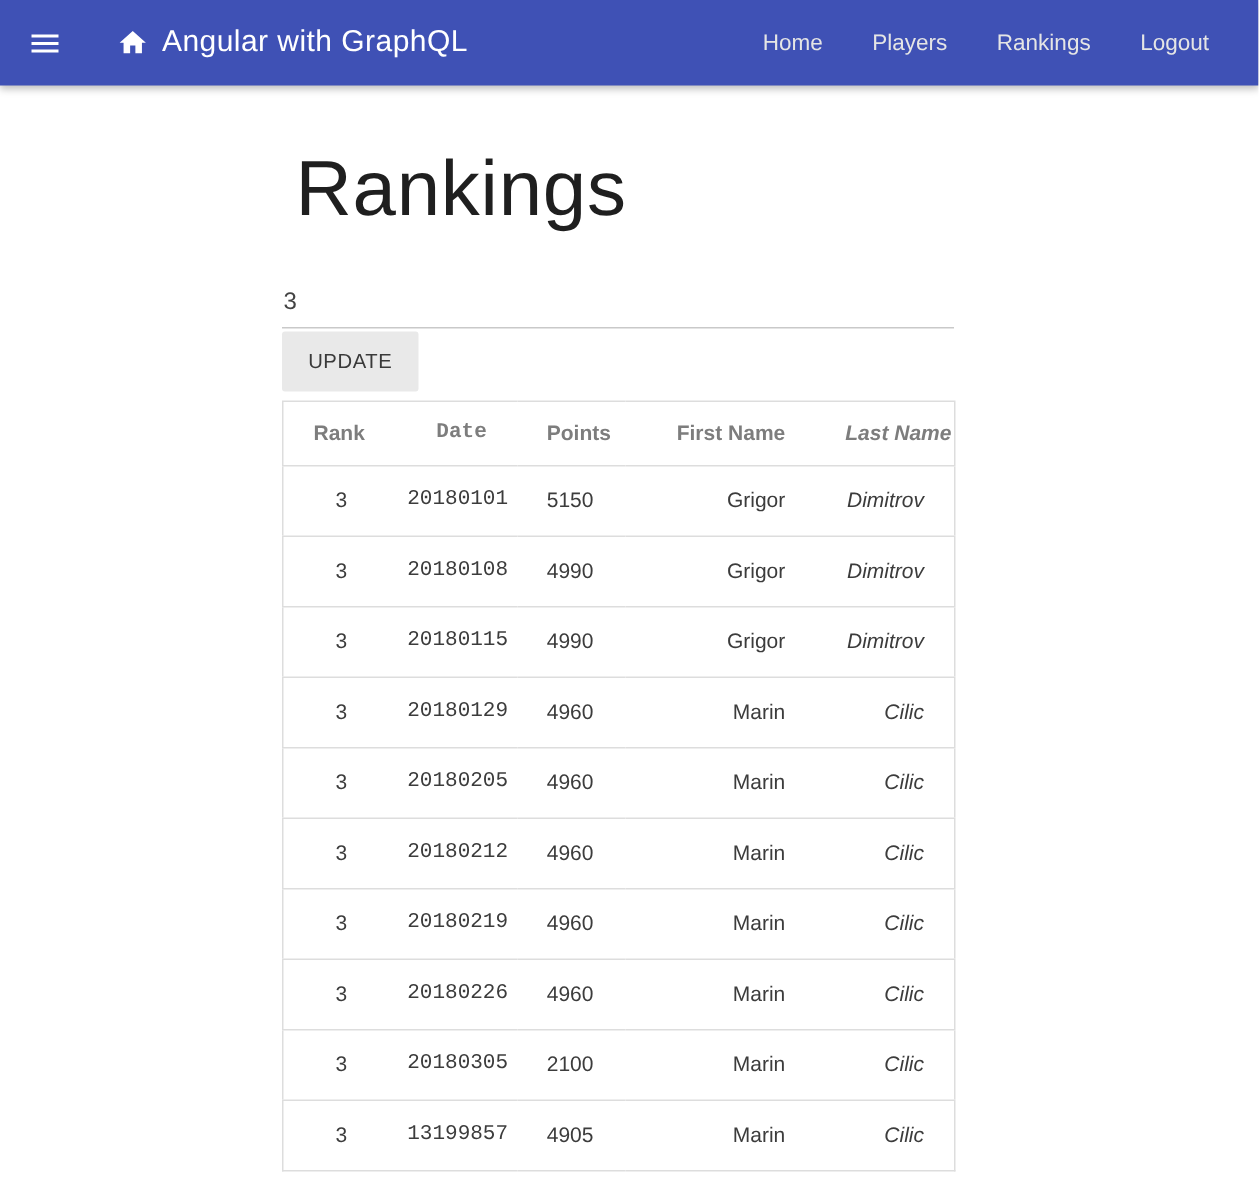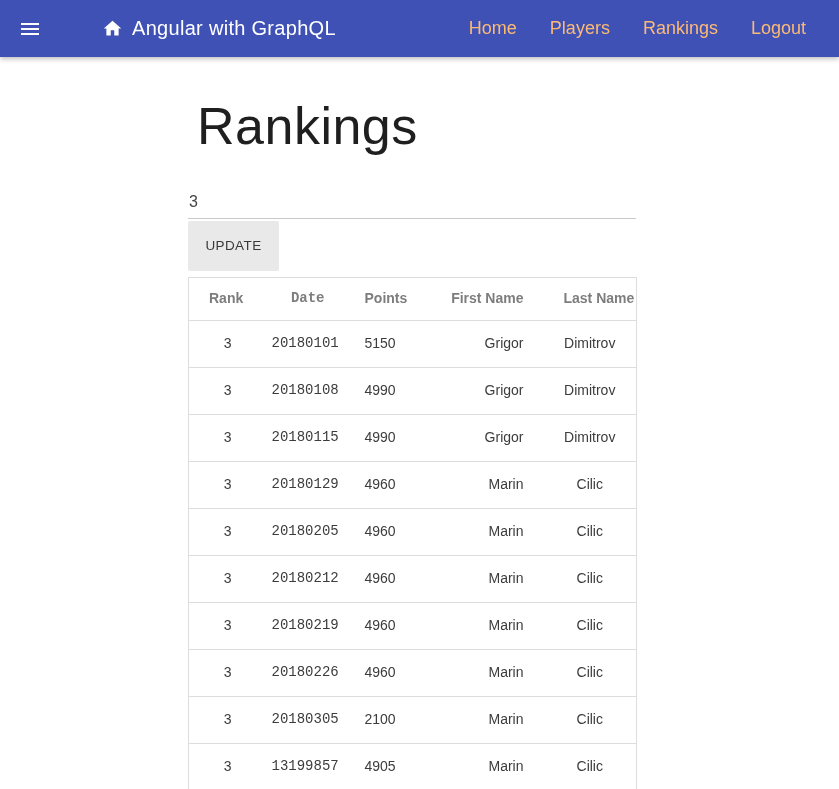--- a/index.html
+++ b/index.html
@@ -11,34 +11,33 @@
   }
 
   
   .app-bar {
     height: 57px;
     background: var(--app-bar, #3f51b5);
     display: flex;
     align-items: center;
     padding: 0 33px 0 18px;
     box-shadow: 0 2px 5px rgba(0,0,0,0.26);
-    gap: 24px;
   }
   .menu-btn {
     background: none; border: none; padding: 0; margin: 0 36px 0 0;
     display: flex; align-items: center; cursor: pointer;
   }
   .brand { display: flex; align-items: center; text-decoration: none; cursor: pointer; }
   .brand .home-ic { display: flex; margin-right: 9px; }
   .app-title {
     color: #ffffff; font-size: 20px; letter-spacing: 0.3px;
   }
   .top-nav { margin-left: auto; display: flex; align-items: center; }
   .top-nav a {
-    color: #fdba74; font-size: 18px; text-decoration: none;
+    color: #e5e5e5; font-size: 15px; text-decoration: none;
     margin-left: 33px; cursor: pointer;
   }
 
   
   main { margin-left: 188px; width: 448px; }
   h1.page-title {
     font-size: 52px; font-weight: 400; color: #1f1f1f;
     margin: 40px 0 0 9px; line-height: 1.15;
     letter-spacing: 0.5px;
   }
@@ -46,21 +45,21 @@
   .rank-field input {
     width: 100%; display: block;
     border: none; border-bottom: 1px solid #c9c9c9;
     background: transparent; outline: none;
     font-family: "Liberation Sans", sans-serif;
     font-size: 16px; color: #444444;
     padding: 6px 0 7px 1px;
   }
   .update-btn {
     margin-top: 2px;
-    min-width: 91px; height: 50px;
+    min-width: 91px; height: 40px;
     background: var(--button-bg, #e9e9e9);
     border: none; border-radius: 2px;
     font-family: "Liberation Sans", sans-serif;
     font-size: 13.5px; color: #3a3a3a; letter-spacing: 0.4px;
     padding: 0 16px; cursor: pointer;
   }
 
   
   table.rankings {
     margin-top: 6px;
@@ -82,21 +81,21 @@
     height: 43px;
   }
   table.rankings td {
     color: var(--td-color, #3c3c3c);
     height: 47px;
   }
   .c0 { width: 63px;  text-align: right; }
   .c1 { width: 93px;  text-align: right; font-family: Liberation Mono, monospace; }
   .c2 { width: 72px;  text-align: left; }
   .c3 { width: 127px; text-align: right; padding-left: 30px !important; }
-  .c4 { width: 93px;  text-align: center; }
+  .c4 { width: 93px;  text-align: right; font-style: italic; }
 </style>
 </head>
 <body>
 
 <header class="app-bar">
   <button class="menu-btn">
     <span style="display:flex;">
       <svg width="24" height="24" viewBox="0 0 24 24" fill="#ffffff">
           <path d="M3 18h18v-2H3v2zm0-5h18v-2H3v2zm0-7v2h18V6H3z"></path>
         </svg>

